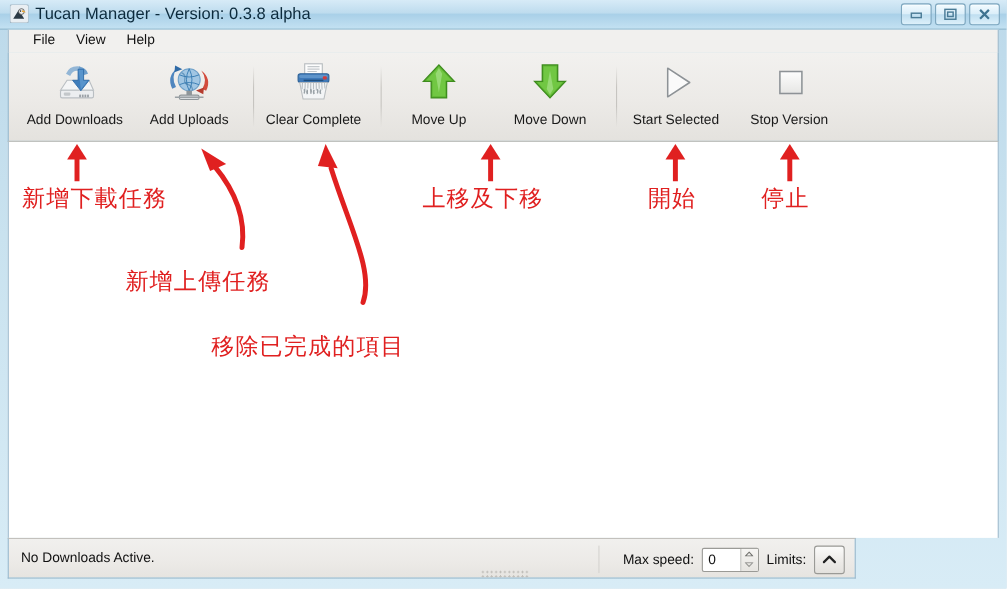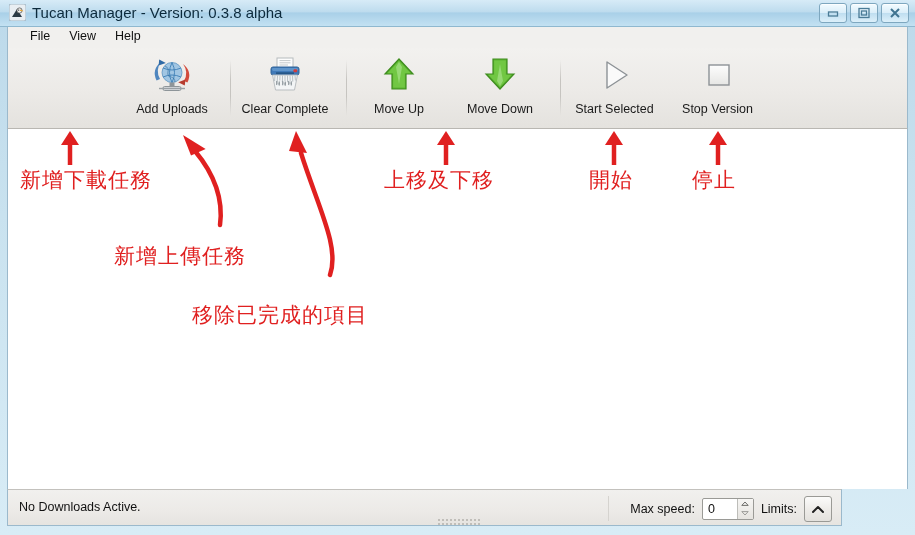--- a/index.html
+++ b/index.html
@@ -73,21 +73,21 @@
     box-sizing:border-box;overflow:hidden;
   }
   .anno{
     position:absolute;color:#e02020;white-space:nowrap;
     font-family:"DejaVu Sans","Liberation Sans",sans-serif;
     font-size:21px;letter-spacing:1px;
   }
   .arrow-svg{position:absolute;}
   
   .statusbar{
-    position:absolute;left:7px;top:489px;width:835px;height:37px;
+    position:absolute;left:7px;top:489px;width:771px;height:37px;
     background:linear-gradient(to bottom,#f1f0ee 0%,#eceae7 60%,#e6e4e0 100%);
     border:1px solid #9bb9cc;border-top:1px solid #c3c1bd;
     box-sizing:border-box;
   }
   .status-text{
     position:absolute;left:11px;top:10px;font-size:12.5px;color:#111;white-space:nowrap;
   }
   .status-right{
     position:absolute;right:9px;top:0;height:37px;display:flex;align-items:center;gap:7px;
   }
@@ -156,20 +156,41 @@
   </div>
 
   <div class="menubar">
     <span class="menu-item">File</span>
     <span class="menu-item">View</span>
     <span class="menu-item">Help</span>
   </div>
 
   <div class="toolbar">
 
+    <div class="tbtn" style="left:7px;width:106px;">
+      <span class="tb-icon">
+        <svg width="42" height="42" viewBox="0 0 42 42">
+          <path d="M8 28 L14 19 L34 19 L38 28 Z" fill="#f4f5f6" stroke="#b9bec2" stroke-width="1"></path>
+          <rect x="8" y="28" width="30" height="7" rx="1.5" fill="#eceef0" stroke="#b9bec2" stroke-width="1"></rect>
+          <rect x="11" y="30" width="6" height="3" rx="1" fill="#c3c7ca"></rect>
+          <g>
+            <rect x="25" y="32" width="1.6" height="2.5" fill="#9aa0a5"></rect>
+            <rect x="27.4" y="32" width="1.6" height="2.5" fill="#9aa0a5"></rect>
+            <rect x="29.8" y="32" width="1.6" height="2.5" fill="#9aa0a5"></rect>
+            <rect x="32.2" y="32" width="1.6" height="2.5" fill="#9aa0a5"></rect>
+          </g>
+          <path d="M13 13 q3.5 -8 13 -6.5 l-1 4 q-6 -1 -8.2 4.6 z" fill="#93b6d6"></path>
+          <path d="M25 6.5 q6.5 1.2 8 6.5 l-3.6 1.2 q-1.2 -3.6 -5.4 -4.2 z" fill="#6e9ecb"></path>
+          <path d="M25.4 8 L33.5 8 L29.4 14.6 Z" fill="#5b8ec2" opacity="0"></path>
+          <path d="M24 9 L24 19 L19 19 L26.5 28.5 L34 19 L29 19 L29 9 Z" fill="#3f7ebc" stroke="#2f6ba8" stroke-width=".8"></path>
+          <path d="M24.5 9.5 L28.5 9.5 L28.5 19.5 L32.6 19.5 L26.5 27.4 Z" fill="#6ea6d8" opacity=".55"></path>
+        </svg>
+      </span>
+      <span class="tb-label">Add Downloads</span>
+    </div>
 
     <div class="tbtn" style="left:114px;width:100px;">
       <span class="tb-icon">
         <svg width="42" height="42" viewBox="0 0 42 42">
           <path d="M10 8 q-6 8 -1 17 l-3.4 1.6 q-5.4 -11 4.4 -18.6 z" fill="#4f86bf"></path>
           <path d="M8.2 5.6 L14.8 9 L7.6 11.6 Z" fill="#2f6aa6"></path>
           <path d="M32 10 q6 8 1 17 l3.4 1.6 q5.4 -11 -4.4 -18.6 z" fill="#d24b3c"></path>
           <path d="M33.8 31.6 L27.2 28.2 L34.4 25.6 Z" fill="#b53b2e"></path>
           <circle cx="21" cy="18.5" r="10" fill="#cfe3f2" stroke="#7aa6c9" stroke-width="1"></circle>
           <path d="M21 8.5 a10 10 0 0 1 0 20 a10 10 0 0 1 0 -20" fill="#4a90c8" opacity=".35"></path>

